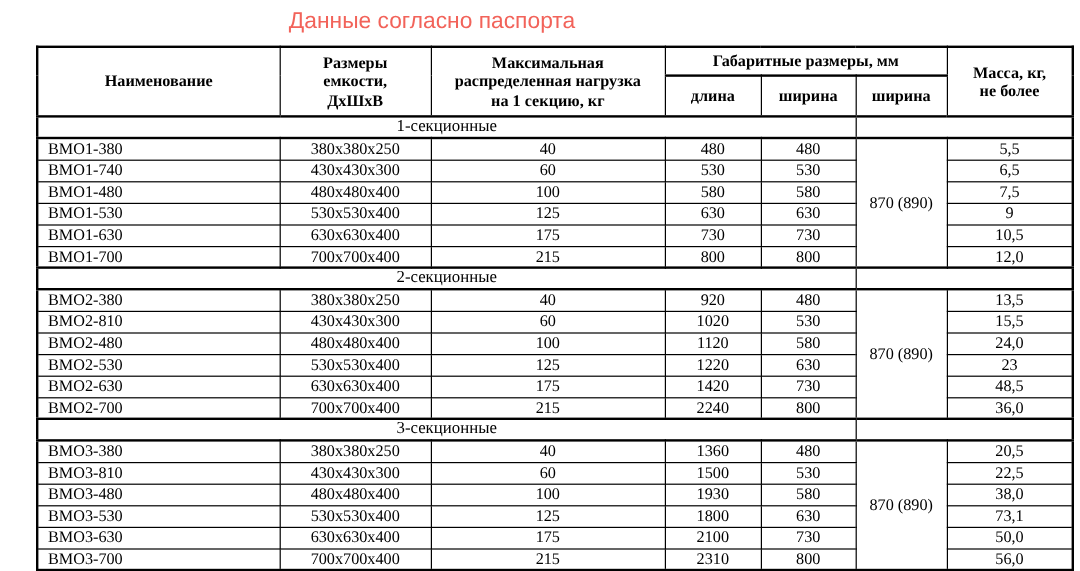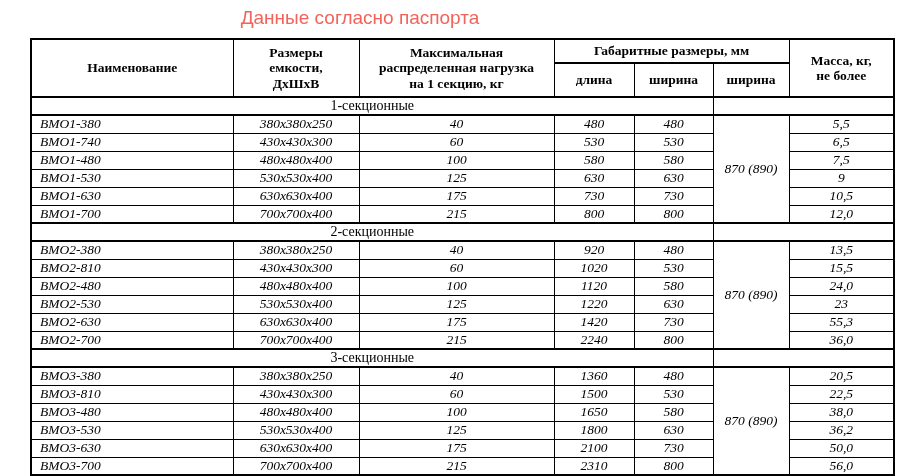--- a/index.html
+++ b/index.html
@@ -37,21 +37,21 @@
   tr.hdr-sub { height: 34px; }
   tr.row-section { height: 17px; }
   tr.row-section td {
     font-weight: normal;
     text-align: center;
     vertical-align: middle;
     border-top-width: 2px;
     border-bottom-width: 2px;
     font-size: 14px;
   }
-  tr.row-data { height: 18px; font-style: italic; }
+  tr.row-data { height: 18px; }
   tr.row-data td {
     text-align: center;
     vertical-align: middle;
   }
   tr.row-data td.cell-left {
     text-align: left;
     padding-left: 8px;
   }
 </style>
 </head>
@@ -180,21 +180,21 @@
           <td>1220</td>
           <td>630</td>
           <td>23</td>
         </tr>
         <tr class="row-data">
           <td class="cell-left">ВМО2-630</td>
           <td>630х630х400</td>
           <td>175</td>
           <td>1420</td>
           <td>730</td>
-          <td>55,3</td>
+          <td>48,5</td>
         </tr>
         <tr class="row-data">
           <td class="cell-left">ВМО2-700</td>
           <td>700х700х400</td>
           <td>215</td>
           <td>2240</td>
           <td>800</td>
           <td>36,0</td>
         </tr>
         <tr class="row-section">
@@ -215,31 +215,31 @@
           <td>430х430х300</td>
           <td>60</td>
           <td>1500</td>
           <td>530</td>
           <td>22,5</td>
         </tr>
         <tr class="row-data">
           <td class="cell-left">ВМО3-480</td>
           <td>480х480х400</td>
           <td>100</td>
-          <td>1650</td>
+          <td>1930</td>
           <td>580</td>
           <td>38,0</td>
         </tr>
         <tr class="row-data">
           <td class="cell-left">ВМО3-530</td>
           <td>530х530х400</td>
           <td>125</td>
           <td>1800</td>
           <td>630</td>
-          <td>36,2</td>
+          <td>73,1</td>
         </tr>
         <tr class="row-data">
           <td class="cell-left">ВМО3-630</td>
           <td>630х630х400</td>
           <td>175</td>
           <td>2100</td>
           <td>730</td>
           <td>50,0</td>
         </tr>
         <tr class="row-data">

